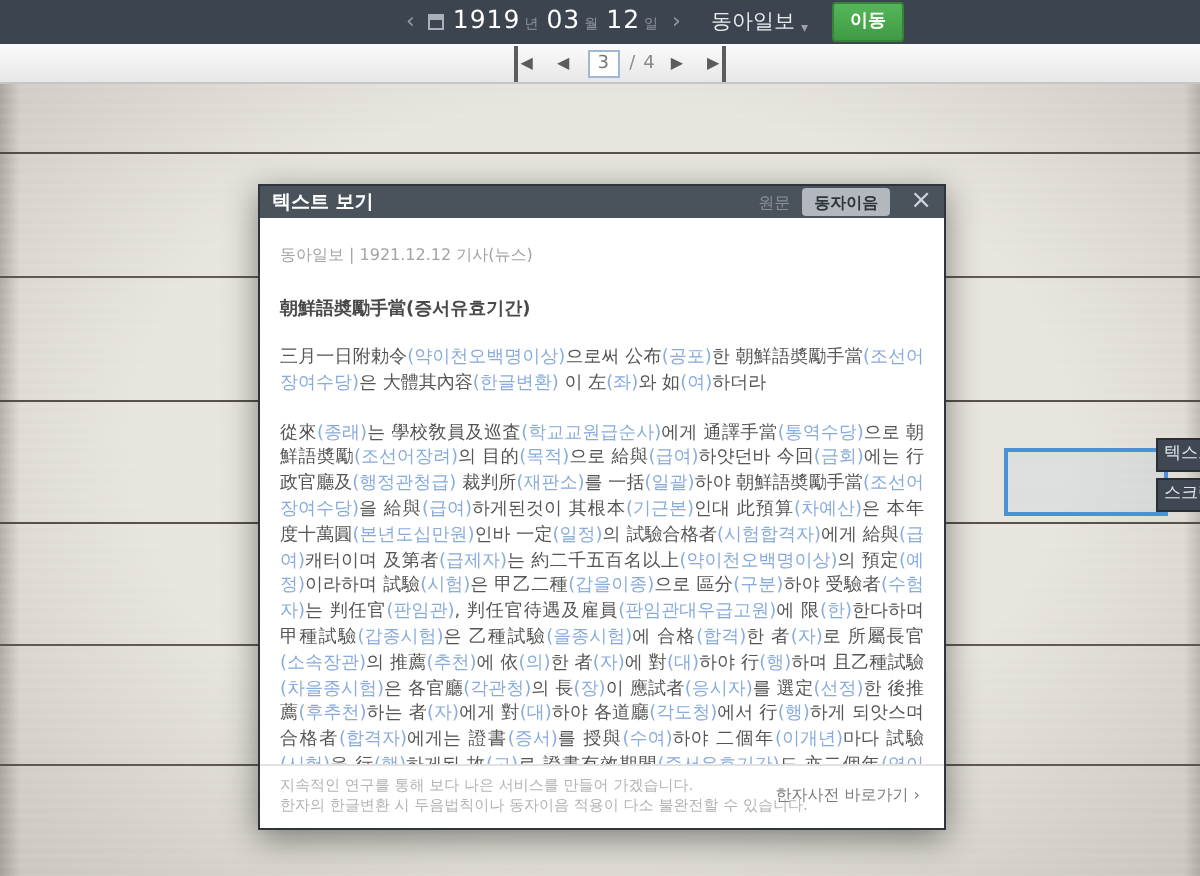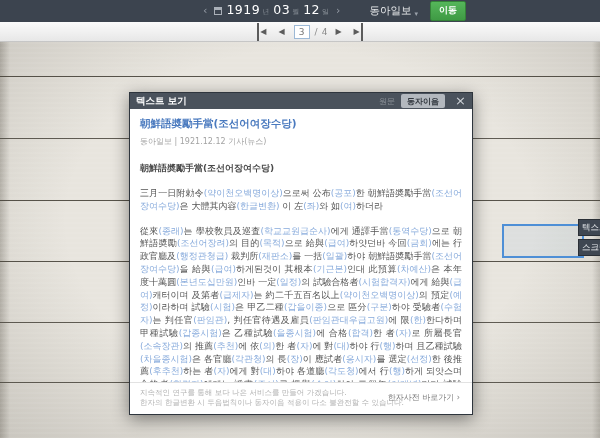--- a/index.html
+++ b/index.html
@@ -9,21 +9,21 @@
 
   
   .topbar { position:absolute; top:0; left:0; right:0; height:22px; background:#3c444f;
     display:flex; align-items:center; z-index:20; }
   .datebar { display:flex; align-items:baseline; margin-left:200px; color:#fff; }
   .chev { color:#959ca6; font-size:11px; padding:0 3px; cursor:pointer; line-height:20px; }
   .cal-icon { width:8px; height:8px; border:1px solid #aab0b8; border-top:3px solid #aab0b8;
     display:inline-block; margin:0 4px; align-self:center; }
   .date-num { font-size:12.5px; letter-spacing:.5px; }
   .date-suf { font-size:7px; color:#8d949c; margin:0 4px 0 2px; }
-  .paper-select { color:#e8eaec; font-size:10.5px; margin-left:26px; cursor:pointer;
+  .paper-select { color:#e8eaec; font-size:10.5px; margin-left:12px; cursor:pointer;
     display:flex; align-items:flex-end; }
   .paper-select .caret { font-size:7px; color:#9aa1aa; margin-left:3px; }
   .go-btn { margin-left:12px; background:linear-gradient(#55b65a,#3f9a44); color:#fff;
     font-size:9px; font-weight:bold; border:1px solid #358239; border-radius:2px;
     padding:2px 8px 3px; cursor:pointer; font-family:inherit; }
 
   
   .pagenav { position:absolute; top:22px; left:0; right:0; height:20px;
     background:linear-gradient(#fbfbfb,#e7e7e7); border-bottom:1px solid #c6c6c6;
     display:flex; align-items:center; justify-content:center; z-index:19; }
@@ -803,23 +803,22 @@
   <div class="modal">
     <div class="modal-head">
       <span class="modal-title">텍스트 보기</span>
       <div class="modal-tools">
         <span class="mode-orig">원문</span>
         <button class="mode-hangul">동자이음</button>
         <span class="modal-close">×</span>
       </div>
     </div>
     <div class="modal-body">
-      <div class="art-headline">朝鮮語奬勵手當(조선어여장수당)</div>
       <div class="art-meta">동아일보 | 1921.12.12 기사(뉴스)</div>
-      <div class="art-heading">朝鮮語奬勵手當(조선어장여수당)</div>
+      <div class="art-heading">朝鮮語奬勵手當(증서유효기간)</div>
       <div id="art-paras">
           <div class="art-para">三月一日附勅令<span class="hg">(약이천오백명이상)</span>으로써 公布<span class="hg">(공포)</span>한 朝鮮語奬勵手當<span class="hg">(조선어장여수당)</span>은 大體其內容<span class="hg">(한글변환)</span> 이 左<span class="hg">(좌)</span>와 如<span class="hg">(여)</span>하더라</div>
           <div class="art-para">從來<span class="hg">(종래)</span>는 學校敎員及巡査<span class="hg">(학교교원급순사)</span>에게 通譯手當<span class="hg">(통역수당)</span>으로 朝鮮語奬勵<span class="hg">(조선어장려)</span>의 目的<span class="hg">(목적)</span>으로 給與<span class="hg">(급여)</span>하얏던바 今回<span class="hg">(금회)</span>에는 行政官廳及<span class="hg">(행정관청급)</span> 裁判所<span class="hg">(재판소)</span>를 一括<span class="hg">(일괄)</span>하야 朝鮮語奬勵手當<span class="hg">(조선어장여수당)</span>을 給與<span class="hg">(급여)</span>하게된것이 其根本<span class="hg">(기근본)</span>인대 此預算<span class="hg">(차예산)</span>은 本年度十萬圓<span class="hg">(본년도십만원)</span>인바 一定<span class="hg">(일정)</span>의 試驗合格者<span class="hg">(시험합격자)</span>에게 給與<span class="hg">(급여)</span>캐터이며 及第者<span class="hg">(급제자)</span>는 約二千五百名以上<span class="hg">(약이천오백명이상)</span>의 預定<span class="hg">(예정)</span>이라하며 試驗<span class="hg">(시험)</span>은 甲乙二種<span class="hg">(갑을이종)</span>으로 區分<span class="hg">(구분)</span>하야 受驗者<span class="hg">(수험자)</span>는 判任官<span class="hg">(판임관)</span>, 判任官待遇及雇員<span class="hg">(판임관대우급고원)</span>에 限<span class="hg">(한)</span>한다하며 甲種試驗<span class="hg">(갑종시험)</span>은 乙種試驗<span class="hg">(을종시험)</span>에 合格<span class="hg">(합격)</span>한 者<span class="hg">(자)</span>로 所屬長官<span class="hg">(소속장관)</span>의 推薦<span class="hg">(추천)</span>에 依<span class="hg">(의)</span>한 者<span class="hg">(자)</span>에 對<span class="hg">(대)</span>하야 行<span class="hg">(행)</span>하며 且乙種試驗<span class="hg">(차을종시험)</span>은 各官廳<span class="hg">(각관청)</span>의 長<span class="hg">(장)</span>이 應試者<span class="hg">(응시자)</span>를 選定<span class="hg">(선정)</span>한 後推薦<span class="hg">(후추천)</span>하는 者<span class="hg">(자)</span>에게 對<span class="hg">(대)</span>하야 各道廳<span class="hg">(각도청)</span>에서 行<span class="hg">(행)</span>하게 되앗스며 合格者<span class="hg">(합격자)</span>에게는 證書<span class="hg">(증서)</span>를 授與<span class="hg">(수여)</span>하야 二個年<span class="hg">(이개년)</span>마다 試驗<span class="hg">(시험)</span>을 行<span class="hg">(행)</span>하게된 故<span class="hg">(고)</span>로 證書有效期間<span class="hg">(증서유효기간)</span>도 亦二個年<span class="hg">(역이개년)</span>이라 甲種合格者를 一等(五十圓)二等(三十圓) 乙種合格者를 三等(二十圓)四等(十圓) 五等(十圓以內)로 分等하야 各々 給與한다더라</div>
         </div>
     </div>
     <div class="modal-foot">
       <div class="foot-note">지속적인 연구를 통해 보다 나은 서비스를 만들어 가겠습니다.</div>
       <div class="foot-note">한자의 한글변환 시 두음법칙이나 동자이음 적용이 다소 불완전할 수 있습니다.</div>
       <span class="dict-link">한자사전 바로가기 ›</span>
     </div>

